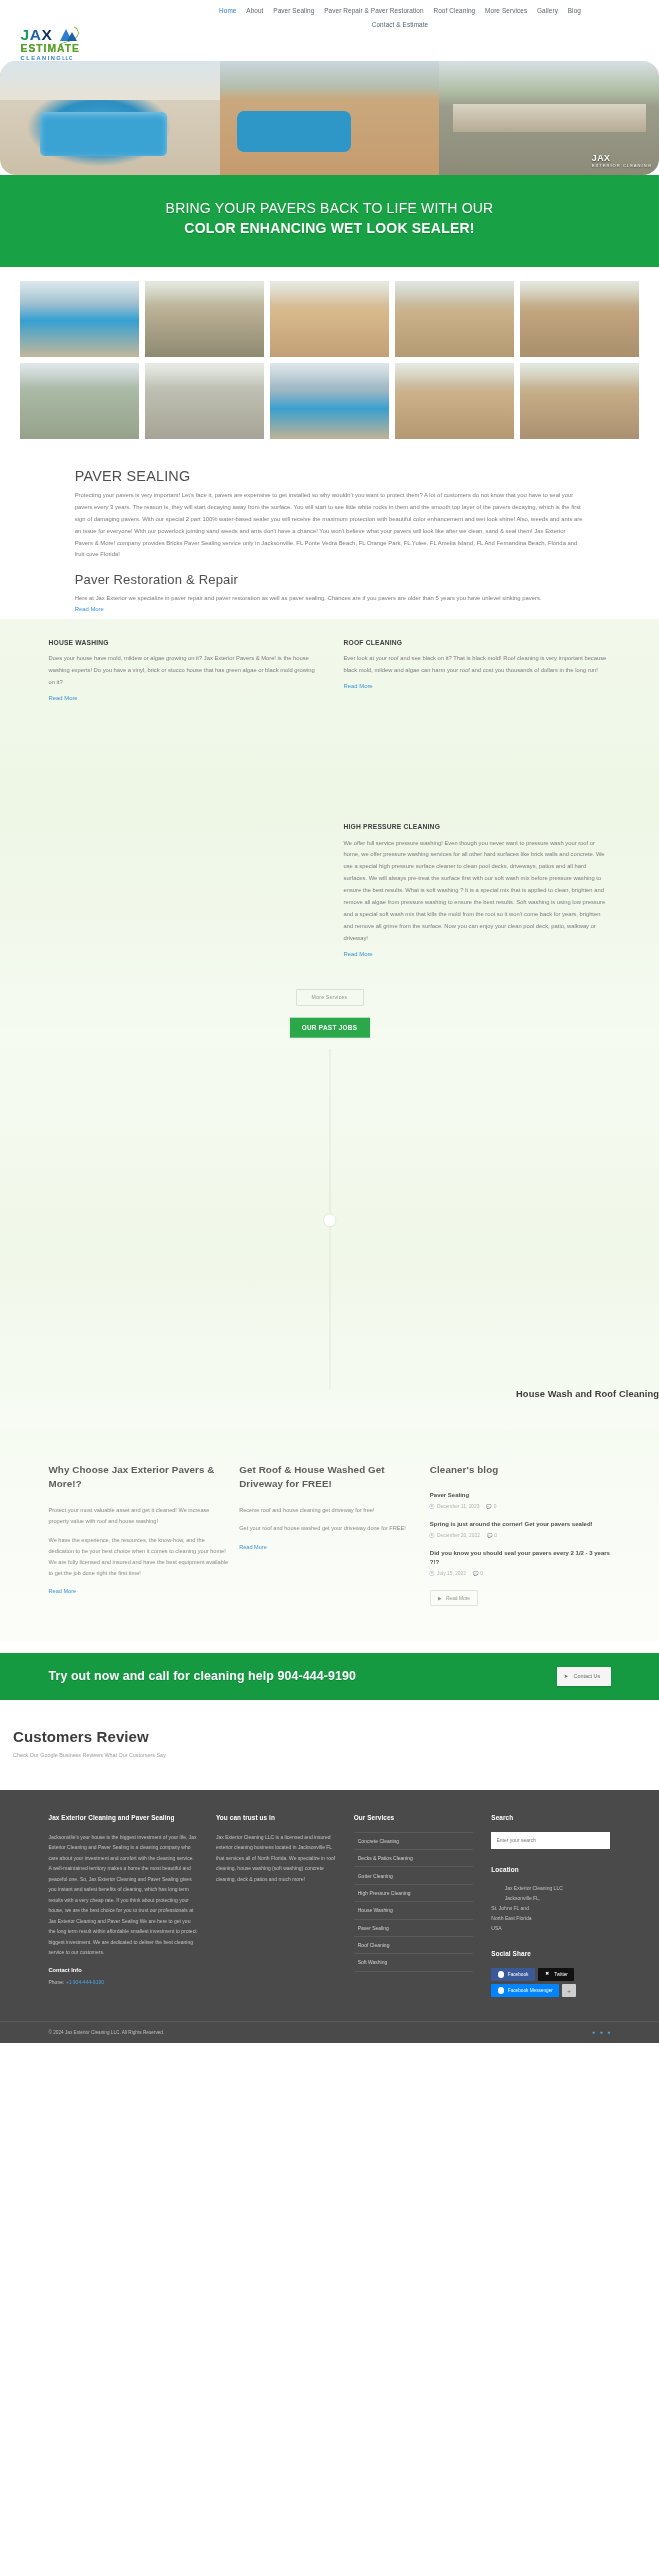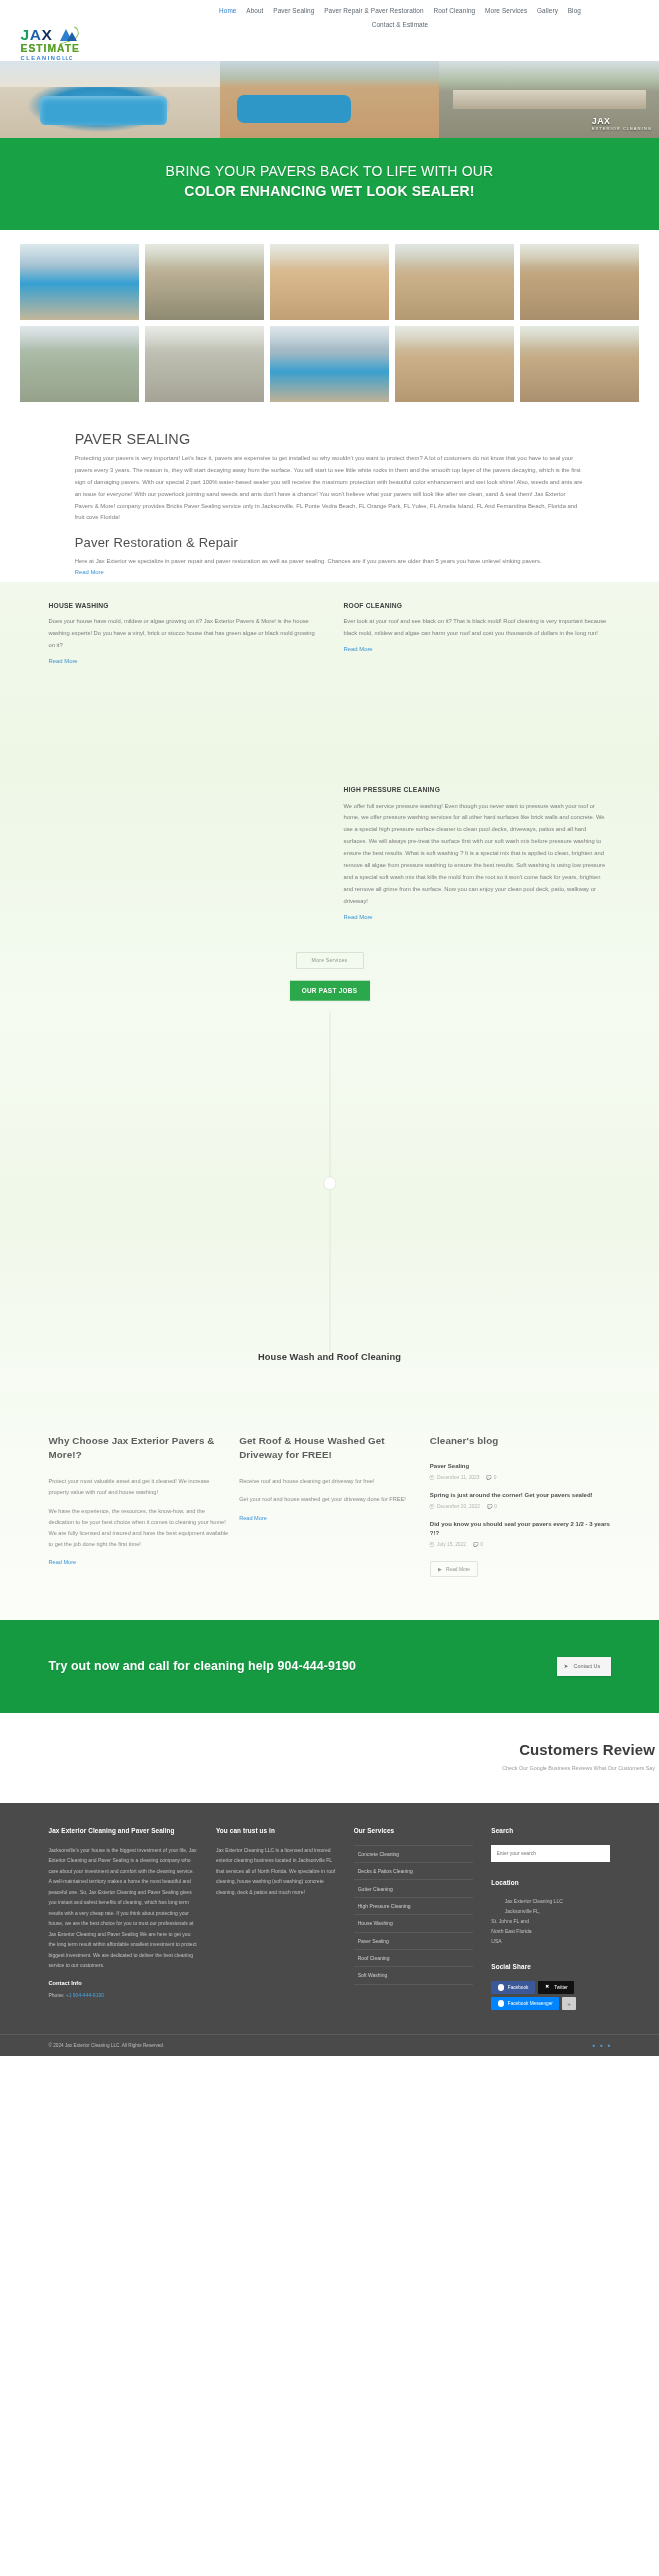--- a/index.html
+++ b/index.html
@@ -84,21 +84,21 @@
     padding-left: 46px;
   }
   .nav-row a {
     font-size: 6.4px; color: #5b6670; text-decoration: none;
     letter-spacing: 0.1px; white-space: nowrap;
   }
   .nav-row a.active { color: #2f7fd0; }
   .nav-row2 { margin-top: 7.2px; padding-left: 46px; justify-content: center; }
 
   
-  .hero-strip { display: flex; height: 77px; width: 659px; overflow: hidden; }
+  .hero-strip { display: flex; height: 114px; width: 659px; overflow: hidden; border-radius: 16px; }
   .hero-img { flex: 1; position: relative; overflow: hidden; }
   .pool-a {
     background:
       radial-gradient(ellipse at 45% 58%, #3fa7d6 0%, #2d8ec0 28%, rgba(0,0,0,0) 42%),
       linear-gradient(180deg, #cfd8d0 0%, #b9c2b5 18%, #d8cfbd 30%, #cbbfa8 100%);
   }
   .pool-a:after {
     content:""; position:absolute; left:18%; top:45%; width:58%; height:38%;
     background:#3aa3d4; border-radius:5.2px;
     box-shadow: inset 0 2.1px 6.2px rgba(255,255,255,.4);
@@ -247,30 +247,30 @@
   .timeline:before {
     content:""; position:absolute; left:50%; top:0; bottom:0;
     width:1px; background:#dfe7d9; transform:translateX(-50%);
   }
   .tl-dot {
     position:absolute; left:50%; top:171px; width:13.4px; height:13.4px;
     border-radius:50%; background:#fff; border:1px solid #e2eadc;
     transform:translate(-50%,-50%);
   }
   .pastjobs h3 {
-    text-align:center; font-size: 9.3px; font-weight: bold;
+    text-align:right; font-size: 9.3px; font-weight: bold;
     color:#3c3c3c; letter-spacing:0.1px;
   }
 
   
   .three-col {
     background: linear-gradient(180deg,#f6fbf2 0%, #fbfdf9 100%);
     padding: 25px 0 27px;
   }
-  .three-inner { width: 608px; margin: 16px auto; padding: 0 23px; display: flex; gap: 10px; }
+  .three-inner { width: 608px; margin: 8px auto; padding: 0 23px; display: flex; gap: 10px; }
   .tc { flex: 1; }
   .tc h3 {
     font-size: 9.8px; font-weight: bold; color: #5e5e5e;
     line-height: 1.4; letter-spacing: 0.1px; margin-bottom: 14.4px;
   }
   .tc p { font-size: 5.6px; line-height: 2.0; color: #8a8a8a; margin-bottom: 7.2px; }
   .tc .readmore { font-size: 5.6px; }
 
   .blog-item { margin-bottom: 11.3px; }
   .blog-item .title {
@@ -281,36 +281,36 @@
   .blog-meta .ico { font-size: 4.6px; }
   .blog-btn {
     display: inline-flex; align-items:center; gap:4.1px;
     border: 0.5px solid #e0e6de; background: transparent;
     color: #909a8d; font-size: 4.9px; padding: 4.1px 7.2px;
     border-radius: 1px; cursor: pointer; margin-top: 3.1px;
   }
 
   
   .phone-strip {
-    background: #159a42; padding: 37px 0; position: relative;
+    background: #159a42; padding: 14px 0; position: relative; margin-top: 12px;
   }
   .phone-inner { width: 608px; margin: 0 auto; padding: 0 23px; display:flex; align-items:center; justify-content:space-between;}
   .phone-inner h3 {
     color:#fff; font-size: 12.4px; font-weight: bold; letter-spacing: 0.1px;
     text-shadow: 0 0.5px 1px rgba(0,0,0,.15);
   }
   .contact-btn {
     background:#f5f5f5; color:#6b6b6b; font-size: 5.4px;
     padding: 6.2px 10.3px 6.2px 7.2px; border:none; cursor:pointer;
     display:flex; align-items:center; gap:5.2px;
     box-shadow: 0 1px 2.1px rgba(0,0,0,.15);
   }
 
   
-  .reviews { background:#fff; padding: 28px 4px 32px; text-align:right; }
+  .reviews { background:#fff; padding: 28px 13px 32px; text-align:left; }
   .reviews h2 { font-size: 15px; font-weight: bold; color:#3c3c3c; letter-spacing:0.1px;}
   .reviews .sub { font-size: 5.4px; color:#9b9b9b; margin-top: 7.2px; }
 
   
   .footer { background:#4a4a4a; color:#d6d6d6; padding: 23px 0 0; }
   .footer-inner { width: 608px; margin:0 auto; padding: 0 23px; display:flex; gap: 18.5px; }
   .fcol { flex: 1; }
   .fcol.c1 { flex: 1.25; }
   .fcol h4 {
     font-size: 6.4px; font-weight: bold; color:#ffffff; margin-bottom: 9.3px;

